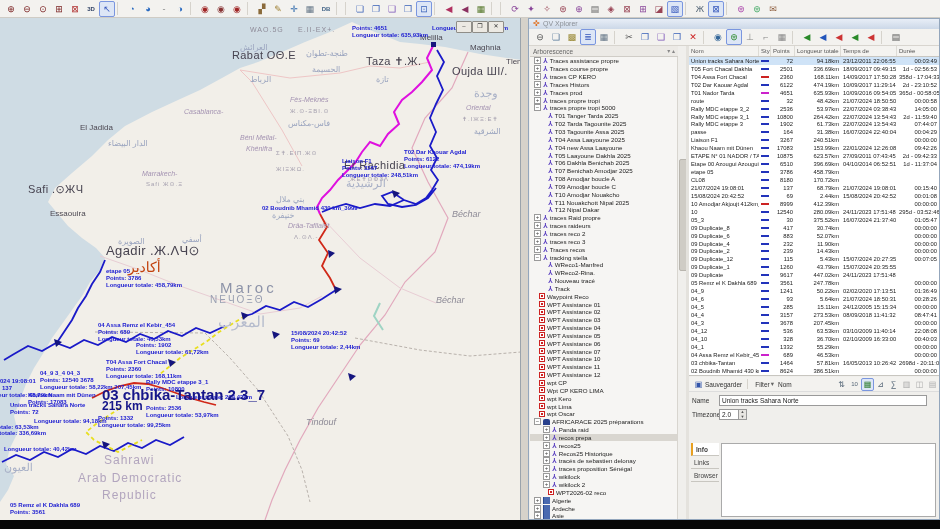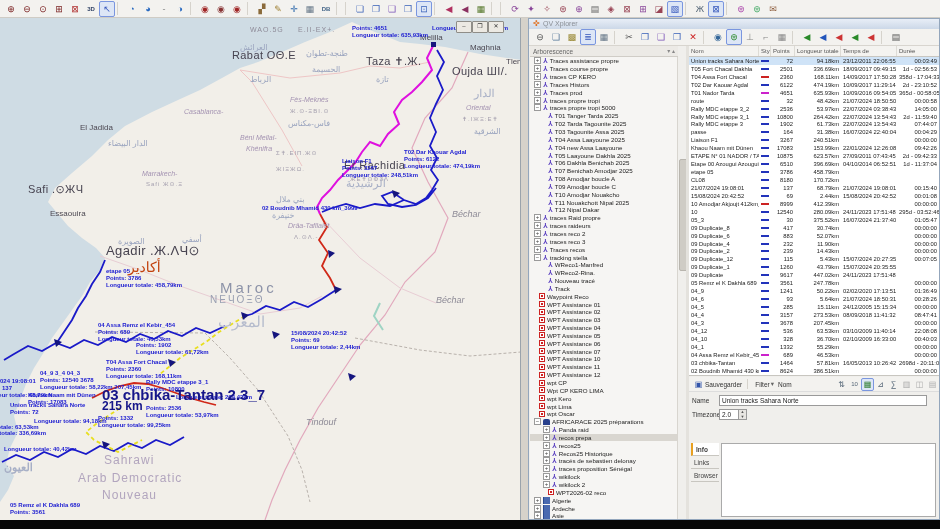--- a/index.html
+++ b/index.html
@@ -206,21 +206,21 @@
         <div class="ml city-lg" style="left: 232px; top: 32px;">Rabat OΘ.E</div>
         <div class="ml ar" style="left: 250px; top: 58px;">الرباط</div>
         <div class="ml ar" style="left: 306px; top: 32px;">طنجة-تطوان</div>
         <div class="ml ar" style="left: 312px; top: 48px;">الحسيمة</div>
         <div class="ml city-lg" style="left: 366px; top: 38px;">Taza ✝.Ж.</div>
         <div class="ml ar" style="left: 376px; top: 58px;">تازة</div>
         <div class="ml city" style="left: 420px; top: 16px;">Melilla</div>
         <div class="ml city" style="left: 470px; top: 26px;">Maghnia</div>
         <div class="ml city" style="left: 506px; top: 40px;">Tlem</div>
         <div class="ml city-lg" style="left: 452px; top: 48px;">Oujda ШΙ/.</div>
-        <div class="ml ar-lg" style="left: 474px; top: 70px;">الدار</div>
+        <div class="ml ar-lg" style="left: 474px; top: 70px;">وجدة</div>
         <div class="ml admin" style="left: 466px; top: 86px;">Oriental</div>
         <div class="ml tif-sm" style="left: 462px; top: 98px;">✝.ΙЖΞ:Ε✝</div>
         <div class="ml ar" style="left: 474px; top: 110px;">الشرقية</div>
         <div class="ml admin" style="left: 290px; top: 78px;">Fès-Meknès</div>
         <div class="ml tif-sm" style="left: 290px; top: 90px;">Ж.⊙-ΞΒΙ.⊙</div>
         <div class="ml ar" style="left: 288px; top: 102px;">فاس-مكناس</div>
         <div class="ml admin" style="left: 184px; top: 90px;">Casablanca-</div>
         <div class="ml city" style="left: 80px; top: 106px;">El Jadida</div>
         <div class="ml ar" style="left: 108px; top: 122px;">الدار البيضاء</div>
         <div class="ml admin" style="left: 240px; top: 116px;">Béni Mellal-</div>
@@ -243,22 +243,22 @@
         <div class="ml ar-lg" style="left: 346px; top: 160px;">الرشيدية</div>
         <div class="ml ar" style="left: 276px; top: 178px; text-align: center;">بني ملال</div>
         <div class="ml ar" style="left: 272px; top: 194px;">خنيفرة</div>
         <div class="ml admin" style="left: 288px; top: 204px;">Drâa-Tafilalet</div>
         <div class="ml tif-sm" style="left: 294px; top: 216px;">Λ.⊙Λ.-</div>
         <div class="ml city-it" style="left: 452px; top: 192px;">Béchar</div>
         <div class="ml city-it" style="left: 436px; top: 278px;">Béchar</div>
         <div class="ml city-it" style="left: 306px; top: 400px;">Tindouf</div>
         <div class="ml sadr" style="left: 104px; top: 436px;">Sahrawi</div>
         <div class="ml sadr" style="left: 78px; top: 454px;">Arab Democratic</div>
-        <div class="ml sadr" style="left: 102px; top: 471px;">Nouveau</div>
-        <div class="ml ar-lg" style="left: 4px; top: 444px; font-weight: bold;">العيون</div>
+        <div class="ml sadr" style="left: 102px; top: 471px;">Republic</div>
+        <div class="ml ar-lg" style="left: 4px; top: 444px;">العيون</div>
       </div>
     <div id="map-ann">
         <div class="ann" style="left: 352px; top: 7px;">
           <div>Points: 4651</div>
           <div>Longueur totale: 635,93km</div>
         </div>
         <div class="ann" style="left: 432px; top: 7px;">
           <div>Longueur totale: 623,57km</div>
         </div>
         <div class="ann" style="left: 404px; top: 131px;">

